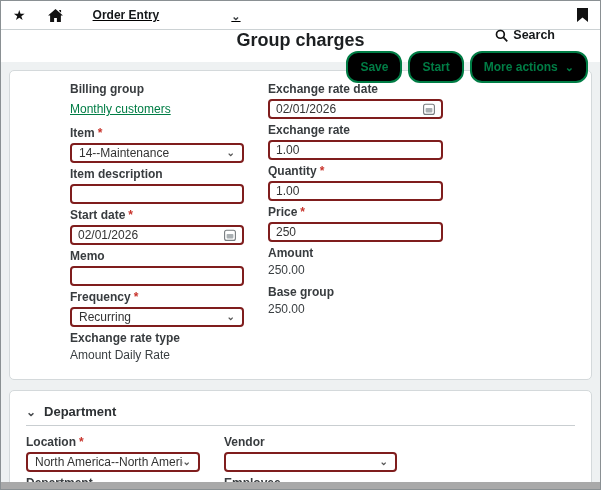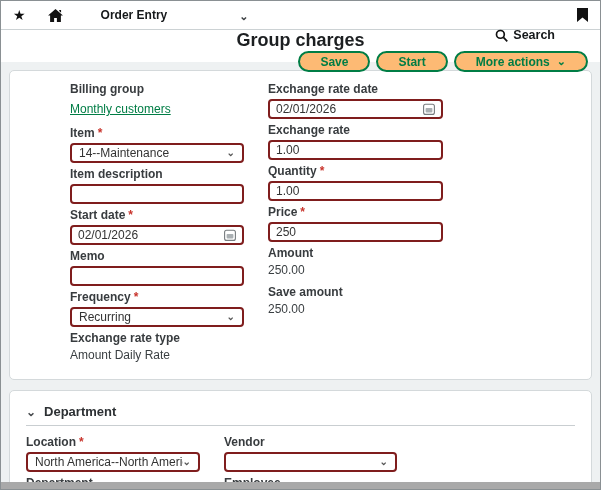--- a/index.html
+++ b/index.html
@@ -4,35 +4,35 @@
 <style>
   html,body{margin:0;padding:0;background:#fff;font-family:"Liberation Sans",sans-serif;}
   .screen{width:601px;height:490px;border:1px solid #8a9093;box-sizing:border-box;
           background:#eef1f2;position:relative;overflow:hidden;}
 
   
   .topbar{height:28px;background:#fff;border-bottom:1px solid #ccd2d4;
           display:flex;align-items:center;padding:0 12px;}
   .star{font-size:14px;color:#111;line-height:1;margin-right:22px;cursor:pointer;}
   .home{display:flex;cursor:pointer;}
-  .module{display:flex;align-items:flex-end;margin-left:38px;width:148px;
-          justify-content:space-between;cursor:pointer;}
+  .module{display:flex;align-items:flex-end;margin-left:30px;width:148px;
+          justify-content:space-between;cursor:pointer;text-decoration:underline;}
   .module-label{font-size:12px;font-weight:700;color:#15181a;}
   .chev-sm{font-size:11px;color:#3c4043;font-weight:700;line-height:1;}
   .tb-right{margin-left:auto;display:flex;align-items:center;gap:22px;}
   .search{display:flex;align-items:center;gap:5px;cursor:pointer;margin-top:40px;}
   .search-label{font-size:12.5px;font-weight:700;color:#15181a;}
   .bookmark{display:flex;cursor:pointer;}
 
   
   .header{background:#fff;height:32px;display:flex;align-items:center;padding:0 12px;flex-direction:column;}
   .title{font-size:18px;font-weight:700;color:#1c1f21;}
   .actions{margin-left:auto;display:flex;gap:6px;align-items:center;}
-  .btn{height:21px;border:2px solid #007d45;border-radius:12px;background:#fdba74;color:#007d45;
-       font-size:12px;font-weight:700;display:flex;align-items:center;padding:0 20px;gap:7px;
+  .btn{height:32px;border:2px solid #007d45;border-radius:12px;background:#000000;color:#007d45;
+       font-size:12px;font-weight:700;display:flex;align-items:center;padding:0 12px;gap:7px;
        font-family:inherit;cursor:pointer;}
   .btn .chev-sm{color:#007d45;}
 
   
   .content{padding:8px 8px 0;}
   .panel{background:#fff;border:1px solid #d4d9db;border-radius:5px;padding:12px 16px 8px;}
   .panel+.panel{margin-top:10px;}
   .cols{display:flex;gap:24px;margin-left:44px;}
   .col{width:174px;}
   .col.right{width:175px;}
@@ -196,21 +196,21 @@
             <div class="label"><span>Price</span><span class="req">*</span></div>
             <input class="txt" value="250" style="">
           </div>
 
           <div class="field">
             <div class="label"><span>Amount</span></div>
             <div class="static">250.00</div>
           </div>
 
           <div class="field">
-            <div class="label"><span>Save amount</span></div>
+            <div class="label"><span>Base group</span></div>
             <div class="static">250.00</div>
           </div>
 
         </div>
       </div>
     </div>
 
     <div class="panel">
       <div class="sec-head">
         <span class="sec-chev">⌄</span>

